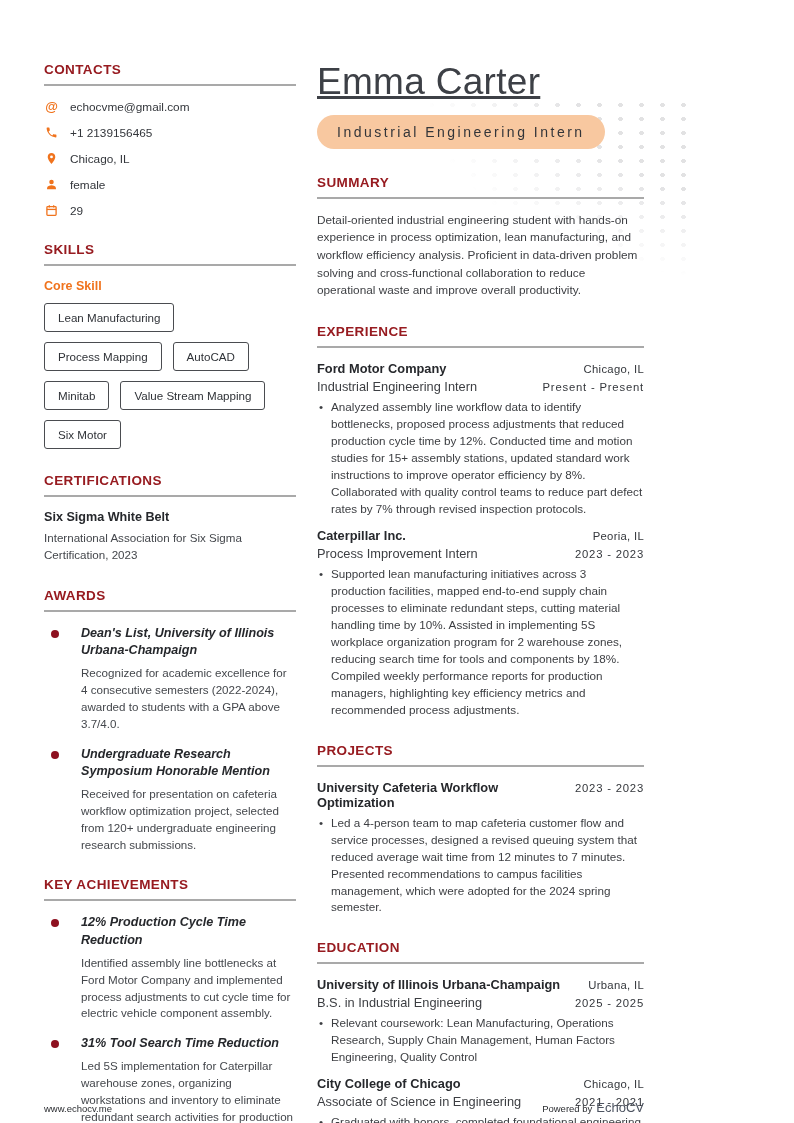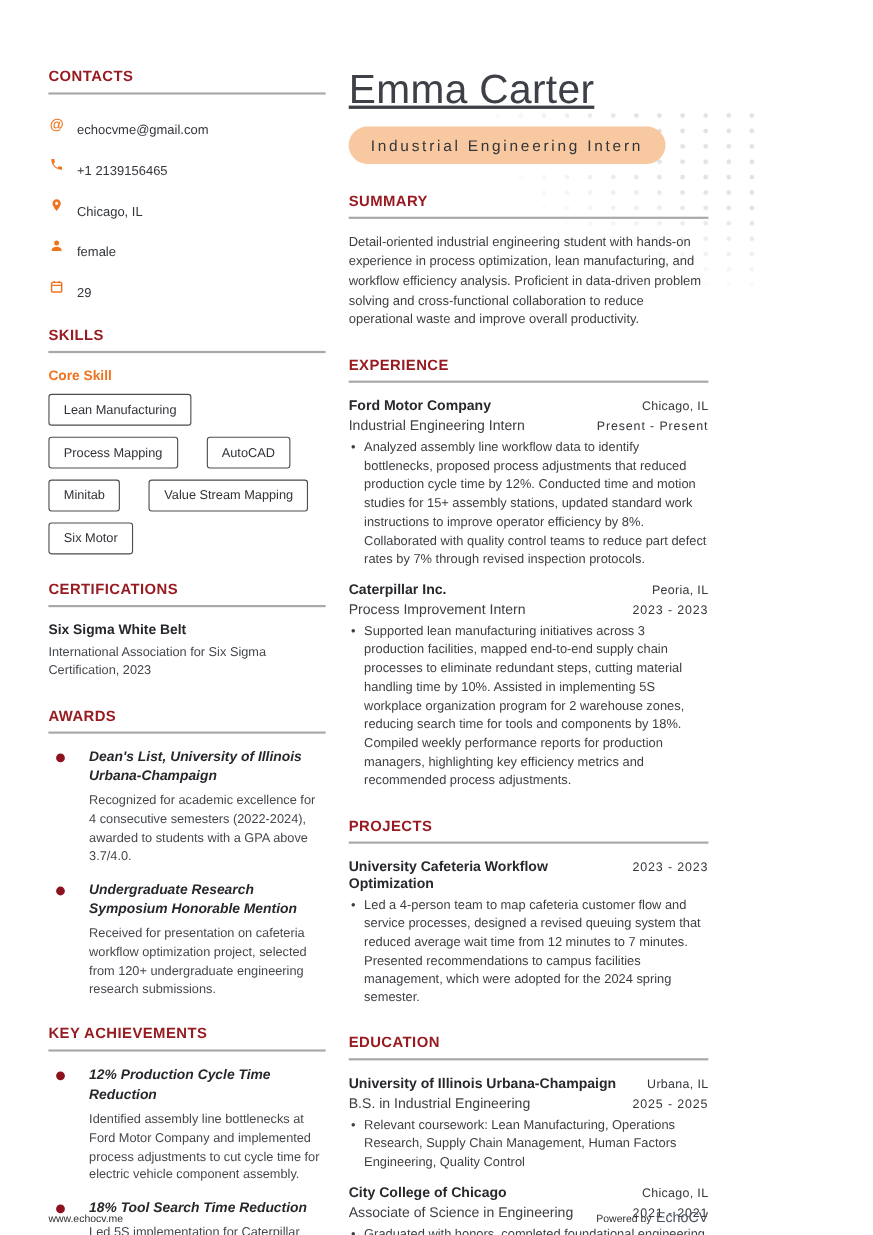--- a/index.html
+++ b/index.html
@@ -24,26 +24,26 @@
   .sec-heading{
     font-size:13.5px;font-weight:700;color:#971b20;letter-spacing:.4px;
     margin:0 0 7px 0;
   }
   .sec-rule{height:2px;background:#a9a9a9;border:none;margin:0 0 13px 0;}
 
   
   .contact-row{display:flex;align-items:center;margin-bottom:11px;}
   .contact-icon{width:15px;height:15px;flex:none;margin-right:11px;display:flex;align-items:center;justify-content:center;color:#f0731d;}
   .contact-icon svg{display:block;}
-  .contact-text{font-size:11.8px;color:#33363b;margin-top:12px;}
+  .contact-text{font-size:11.8px;color:#33363b;}
   .at-glyph{font-size:13px;font-weight:700;color:#f0731d;line-height:1;}
 
   
   .group-label{font-size:12.5px;font-weight:700;color:#f0731d;margin:2px 0 10px 0;}
-  .tag-wrap{display:flex;flex-wrap:wrap;gap:10px 26px;}
+  .tag-wrap{display:flex;flex-wrap:wrap;gap:10px 11px;}
   .skill-tag{
     border:1.5px solid #4a4c50;border-radius:3px;padding:7px 13px;
     font-size:11.6px;color:#2f3237;background:#fff;white-space:nowrap;
   }
 
   
   .cert-title{font-size:12.6px;font-weight:700;color:#26282c;margin:4px 0 6px 0;}
   .cert-sub{font-size:11.6px;color:#44474c;line-height:1.45;}
 
   
@@ -198,21 +198,21 @@
         <div class="bullet-item">
           <span class="bullet-dot"></span>
           <div class="bullet-body">
             <div class="bullet-title">12% Production Cycle Time Reduction</div>
             <div class="bullet-desc">Identified assembly line bottlenecks at Ford Motor Company and implemented process adjustments to cut cycle time for electric vehicle component assembly.</div>
           </div>
         </div>
         <div class="bullet-item">
           <span class="bullet-dot"></span>
           <div class="bullet-body">
-            <div class="bullet-title">18% Tool Search Time Reduction</div>
+            <div class="bullet-title">31% Tool Search Time Reduction</div>
             <div class="bullet-desc">Led 5S implementation for Caterpillar warehouse zones, organizing workstations and inventory to eliminate redundant search activities for production staff.</div>
           </div>
         </div>
       </div>
     </div>
 
     <div class="main">
 
       <div class="header-block">
         <h1 class="name">Emma Carter</h1>

